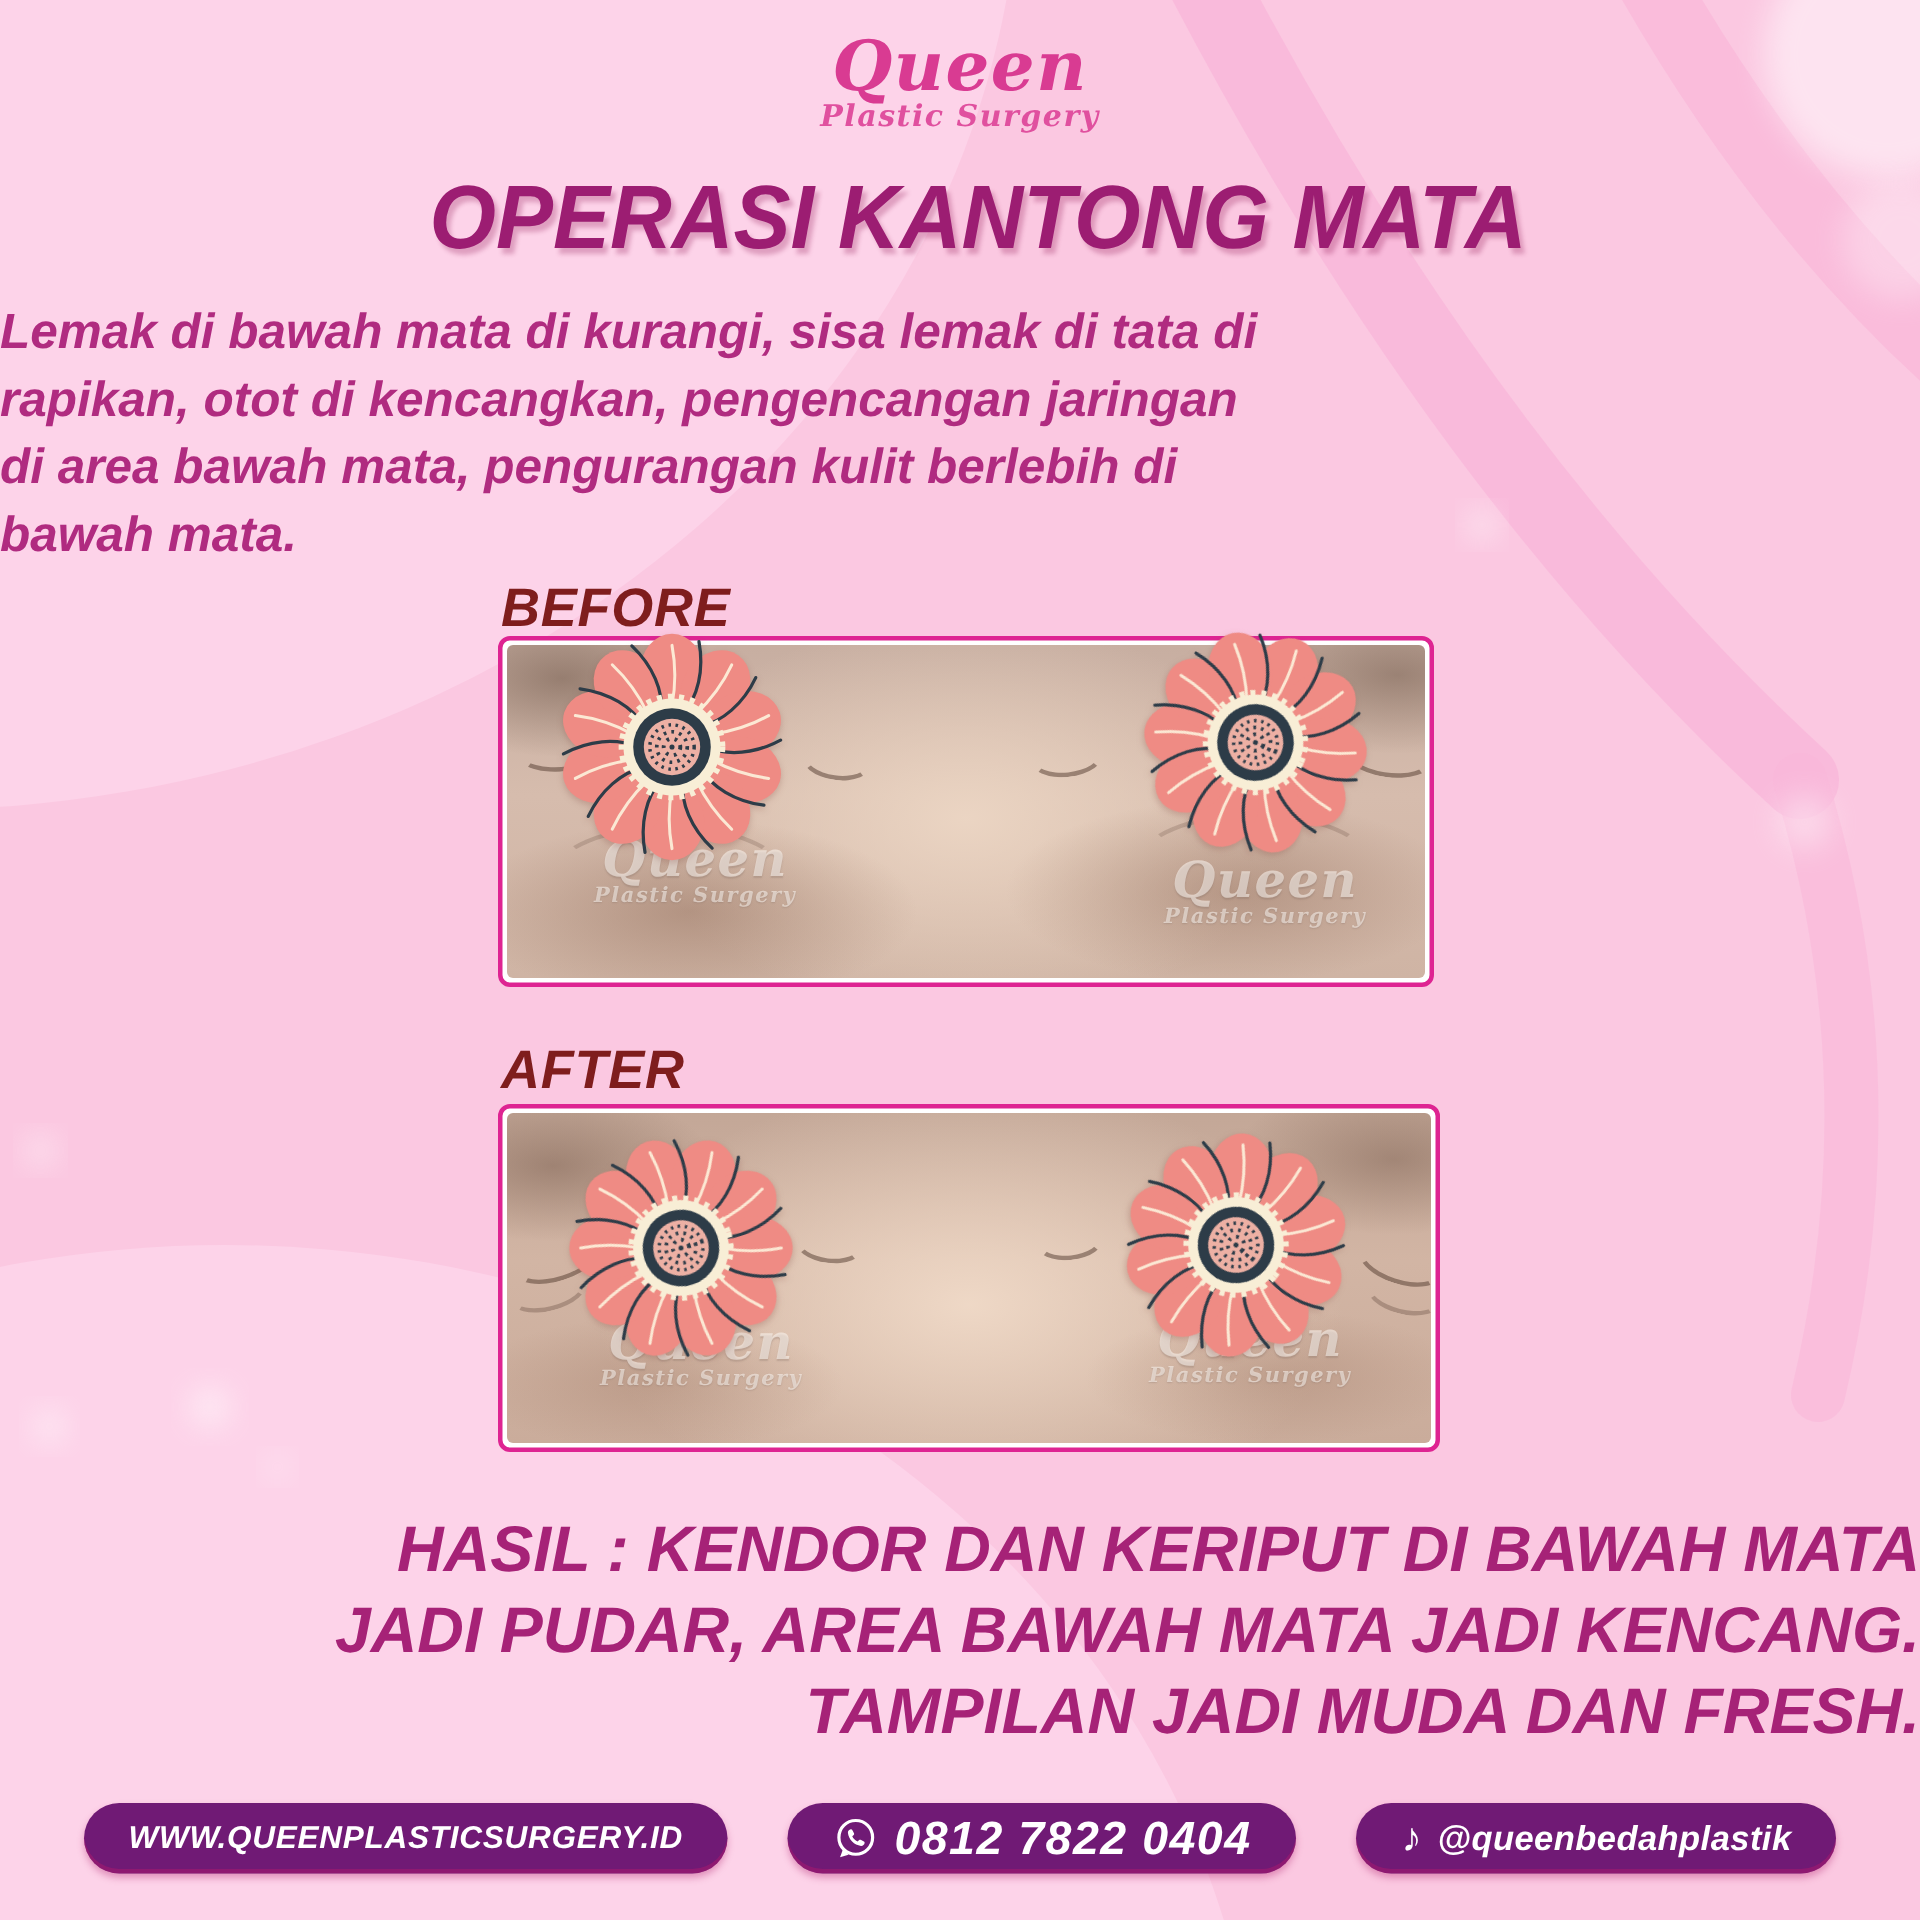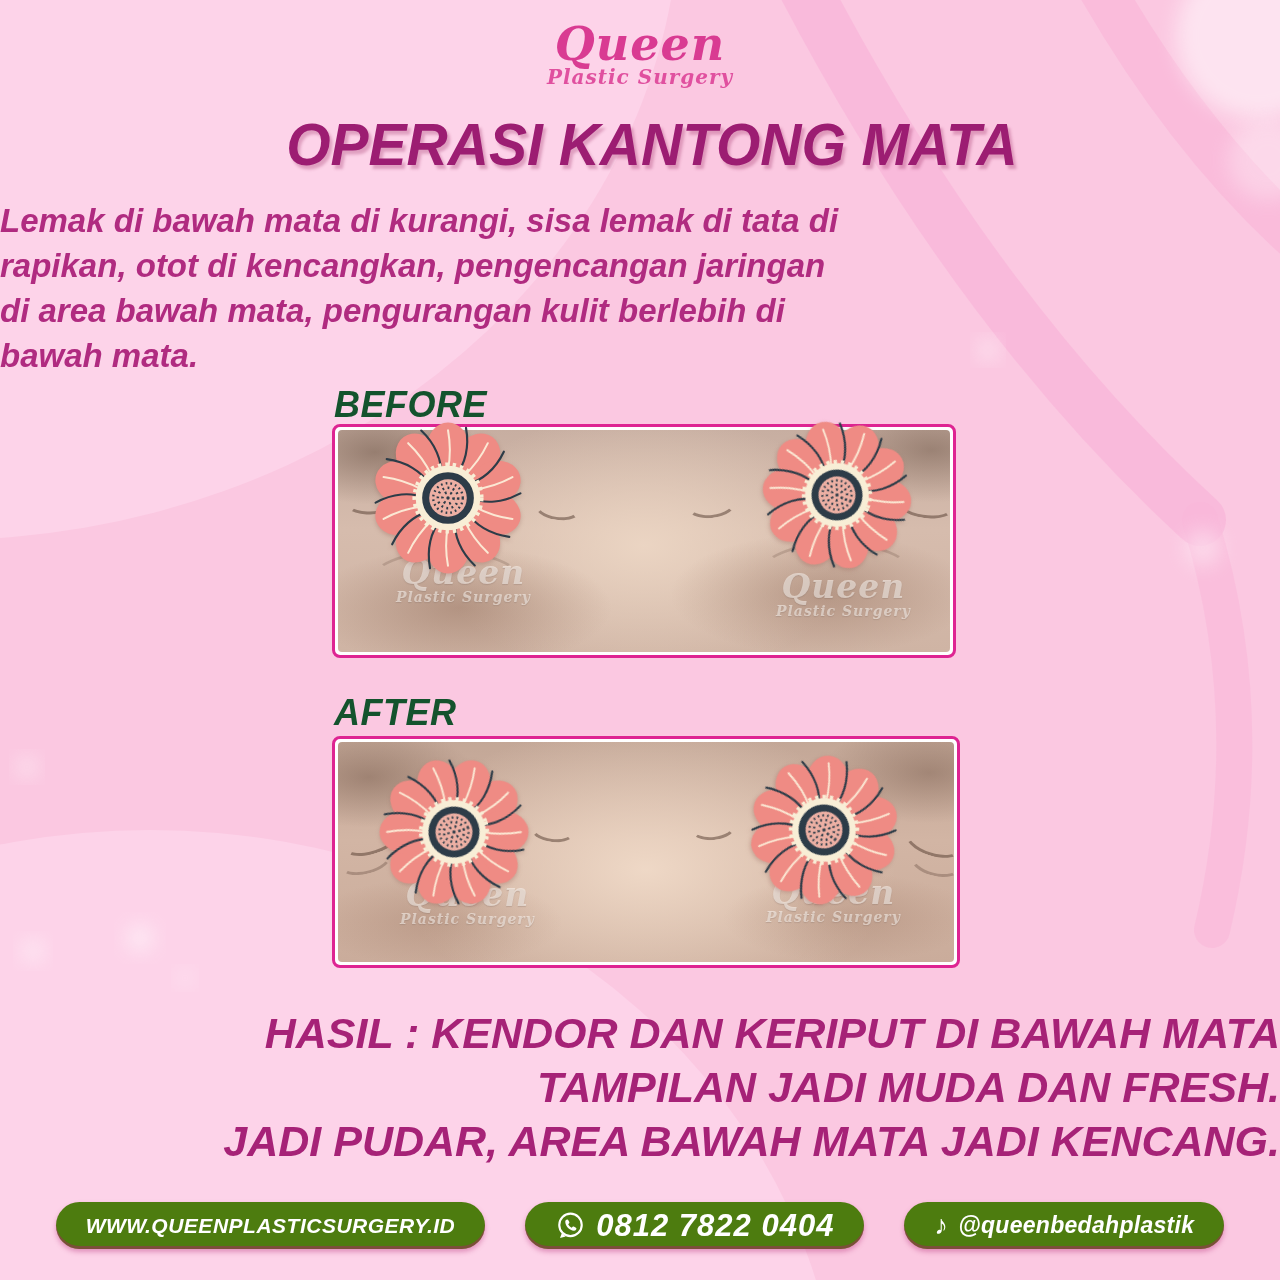--- a/index.html
+++ b/index.html
@@ -14,21 +14,21 @@
   .logo-sub{font-family:"DejaVu Serif",serif;font-weight:bold;font-size:20px;line-height:22px;color:#e0509f;letter-spacing:1px;margin-top:-2px;}
 
   
   .title{position:absolute;top:110px;left:12px;width:100%;text-align:center;}
   .title span{display:inline-block;transform:scaleX(.95);font-size:60px;font-weight:800;letter-spacing:0px;color:#9c1d72;text-shadow:3px 4px 3px rgba(146,24,86,.28);}
 
   
   .intro{position:absolute;top:198px;left:0;width:100%;text-align:left;color:#b02b80;font-weight:bold;font-size:33px;line-height:45px;}
 
   
-  .sec-label{position:absolute;font-size:36px;font-weight:800;color:#14532d;letter-spacing:.5px;}
+  .sec-label{position:absolute;font-size:36px;font-weight:800;color:#7f1d1d;letter-spacing:.5px;}
   .lbl-before{left:334px;top:384px;}
   .lbl-after{left:334px;top:692px;}
 
   
   .photo{position:absolute;box-sizing:border-box;border:3px solid #de2492;border-radius:8px;background:#fff;}
   .photo-before{left:332px;top:424px;width:624px;height:234px;}
   .photo-after{left:332px;top:736px;width:628px;height:232px;}
   .skin{position:absolute;inset:3px;border-radius:4px;overflow:hidden;}
   .skin-before{background:
     radial-gradient(150px 75px at 6% 10%, rgba(108,84,70,.55), transparent 70%),
@@ -49,21 +49,21 @@
   .wm{position:absolute;text-align:center;color:rgba(255,252,248,.52);text-shadow:0 1px 1px rgba(120,100,90,.25);}
   .wm-name{font-family:"DejaVu Serif",serif;font-weight:bold;font-size:33px;line-height:33px;letter-spacing:1px;}
   .wm-sub{font-family:"DejaVu Serif",serif;font-weight:bold;font-size:14px;line-height:16px;letter-spacing:1px;}
   .flower{position:absolute;filter:drop-shadow(0 2px 2px rgba(120,60,50,.25));}
 
   
   .result{position:absolute;top:1006px;left:0;width:100%;text-align:right;color:#a62277;font-weight:800;font-size:43px;line-height:54px;letter-spacing:0px;}
 
   
   .footer{position:absolute;top:1202px;left:0;width:100%;display:flex;justify-content:center;align-items:center;gap:40px;}
-  .pill{display:flex;align-items:center;gap:10px;height:47px;padding:0 30px;border-radius:26px;background:#4d7c0f;color:#fff;font-weight:bold;box-shadow:0 3px 5px rgba(172,22,102,.35), inset 0 -3px 0 rgba(180,24,108,.45);}
+  .pill{display:flex;align-items:center;gap:10px;height:47px;padding:0 30px;border-radius:26px;background:#701a75;color:#fff;font-weight:bold;box-shadow:0 3px 5px rgba(172,22,102,.35), inset 0 -3px 0 rgba(180,24,108,.45);}
   .pill-website{font-size:21px;letter-spacing:.5px;}
   .pill-phone{font-size:31px;letter-spacing:1px;}
   .pill-tiktok{font-size:23px;letter-spacing:.3px;}
   .wa-icon{width:31px;height:31px;display:block;}
   .tt-icon{font-size:27px;line-height:27px;font-weight:bold;}
   .hidden-defs{position:absolute;width:0;height:0;overflow:hidden;}
 </style>
 </head>
 <body>
 
@@ -209,22 +209,22 @@
       <svg class="flower" style="left:43px;top:17px;width:152px;height:152px;transform:rotate(-18deg);">
           <use href="#flower"></use>
         </svg>
       <svg class="flower" style="left:413px;top:15px;width:152px;height:152px;transform:rotate(40deg);">
           <use href="#flower"></use>
         </svg>
     </div>
 
     <div class="result">
       <div>HASIL : KENDOR DAN KERIPUT DI BAWAH MATA</div>
+      <div>JADI PUDAR, AREA BAWAH MATA JADI KENCANG.</div>
       <div>TAMPILAN JADI MUDA DAN FRESH.</div>
-      <div>JADI PUDAR, AREA BAWAH MATA JADI KENCANG.</div>
     </div>
 
     <div class="footer">
       <div class="pill pill-website">
         <span>WWW.QUEENPLASTICSURGERY.ID</span>
       </div>
       <div class="pill pill-phone">
         <svg class="wa-icon" viewBox="0 0 32 32">
           <circle cx="16" cy="15.4" r="11.6" fill="none" stroke="#ffffff" stroke-width="2.2"></circle>
           <path d="M7.2 23.5 L5.2 29 L11 27.4 Z" fill="#ffffff"></path>

